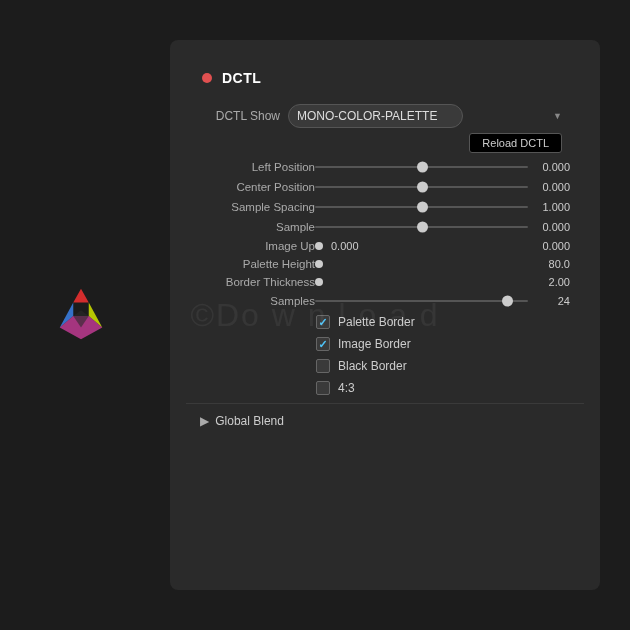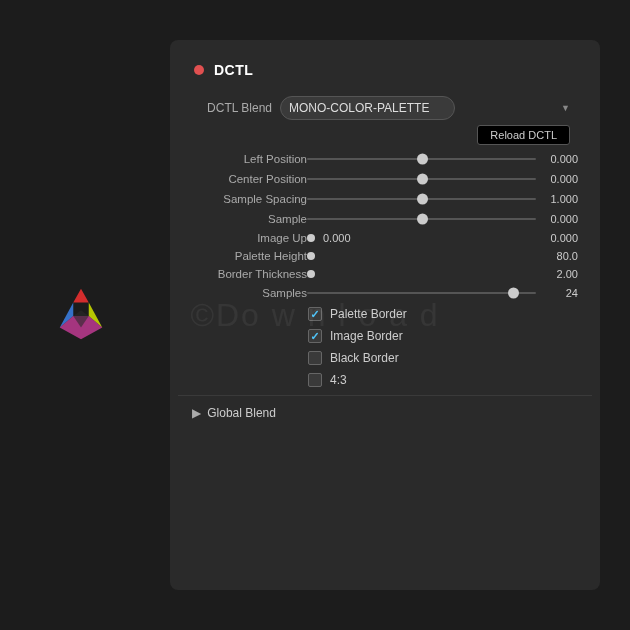--- a/index.html
+++ b/index.html
@@ -36,21 +36,21 @@
     }
 
     .panel {
       position: absolute;
       left: 170px;
       top: 40px;
       width: 430px;
       height: 550px;
       background: #2a2a2a;
       border-radius: 8px;
-      padding: 8px;
+      padding: 16px;
       overflow: hidden;
     }
 
     .panel-header {
       display: flex;
       align-items: center;
       padding: 14px 16px 10px 16px;
       gap: 10px;
     }
 
@@ -290,21 +290,21 @@
   <div class="panel">
 
     <div class="panel-header">
       <div class="red-dot"></div>
       <span class="panel-title">DCTL</span>
     </div>
 
     <div class="panel-body">
 
       <div class="dctl-list-row">
-        <span class="dctl-list-label">DCTL Blend</span>
+        <span class="dctl-list-label">DCTL Show</span>
         <div class="select-wrapper">
           <select class="dctl-select">
             <option>MONO-COLOR-PALETTE</option>
           </select>
         </div>
       </div>
 
       <div class="reload-row">
         <button class="reload-btn">Reload DCTL</button>
       </div>

